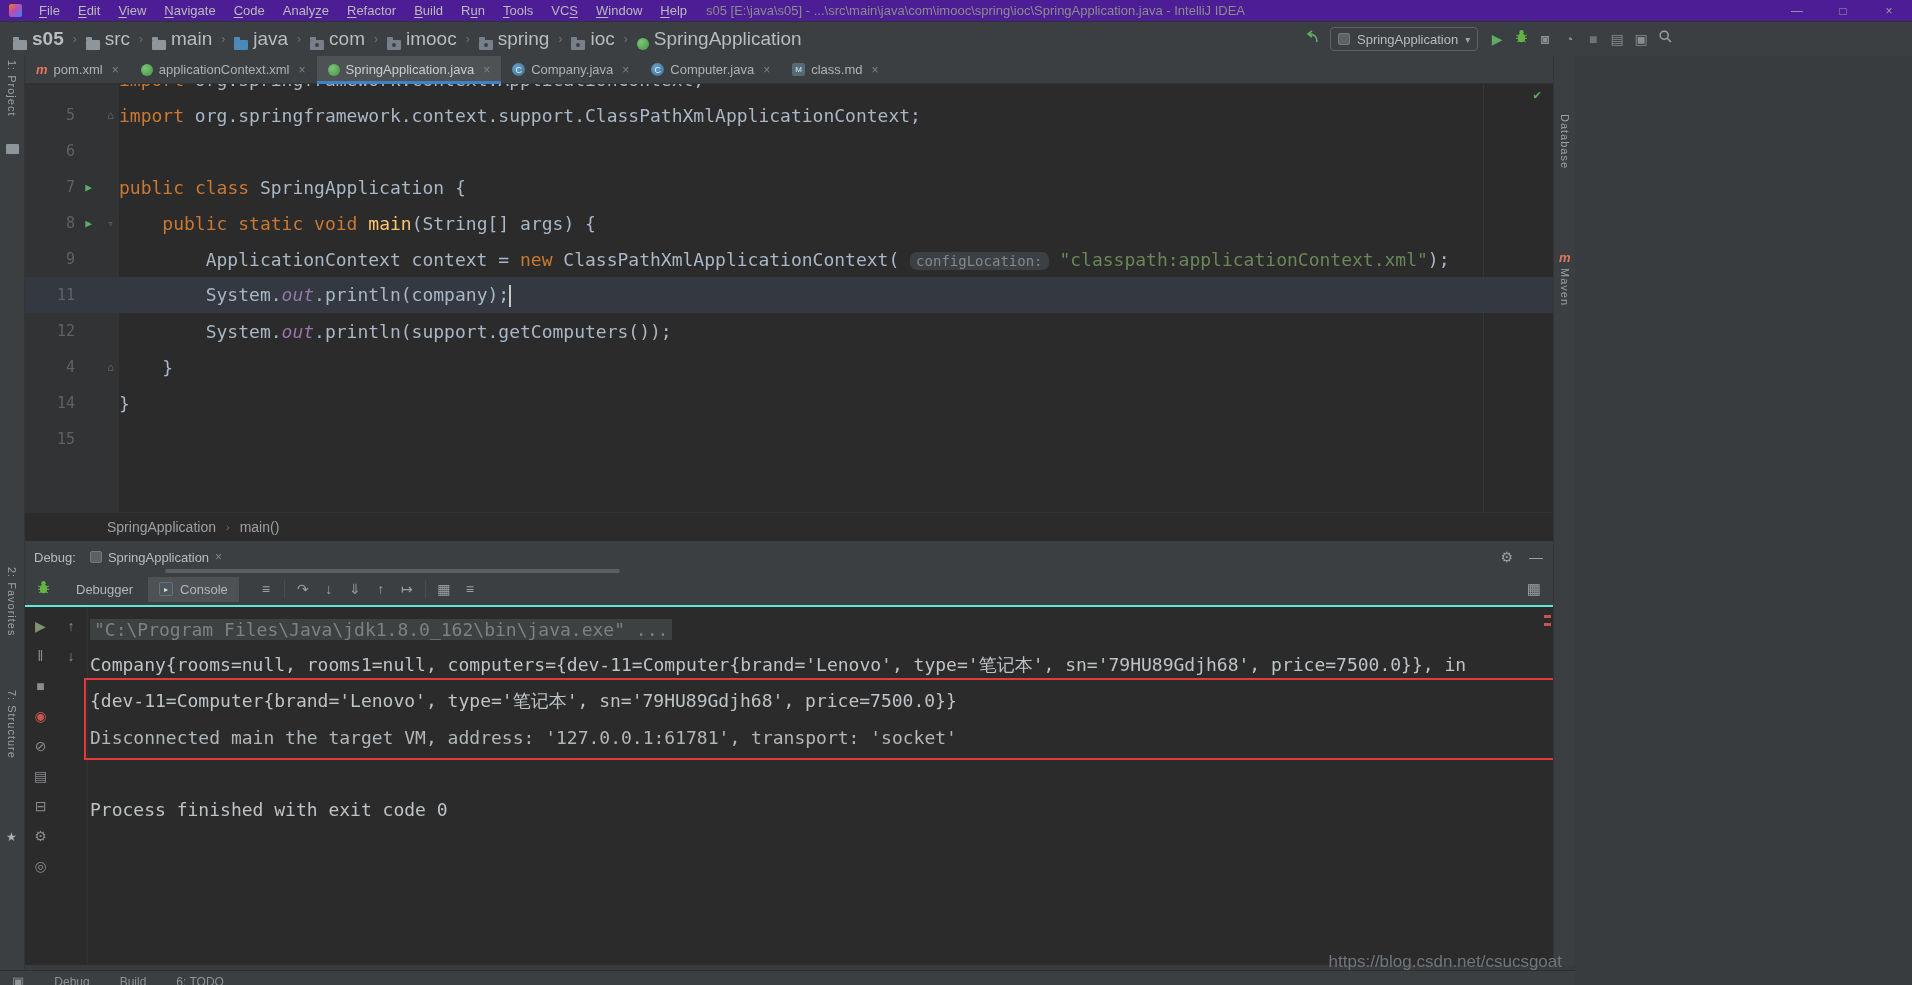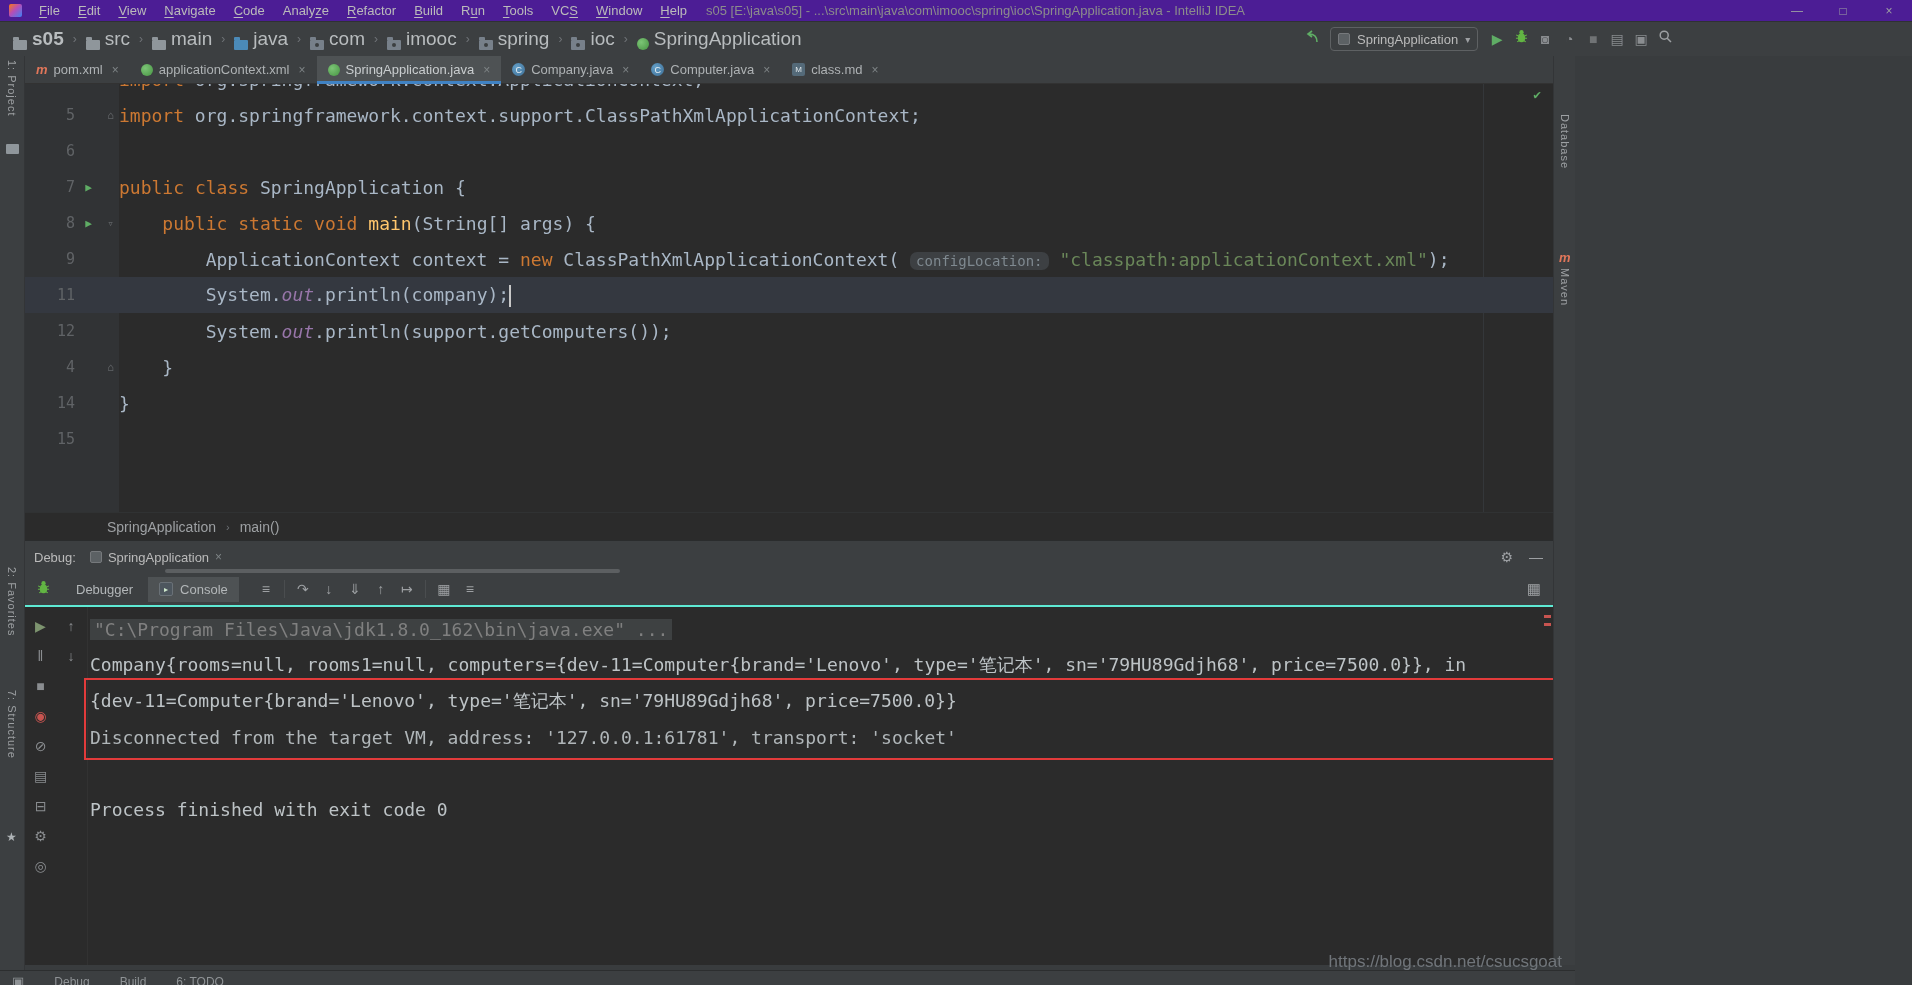--- a/index.html
+++ b/index.html
@@ -390,21 +390,21 @@
   <div id="stack-bar">
       <span class="lic">↑</span>
       <span class="lic">↓</span>
     </div>
   <div id="con-divider"></div>
   <div id="console">
     <div id="redbox" style="top: 67px; height: 82px;"></div>
   <div class="cline path"><span class="band">"C:\Program Files\Java\jdk1.8.0_162\bin\java.exe" ...</span></div>
       <div class="cline out">Company{rooms=null, rooms1=null, computers={dev-11=Computer{brand='Lenovo', type='笔记本', sn='79HU89Gdjh68', price=7500.0}}, in</div>
       <div class="cline out">{dev-11=Computer{brand='Lenovo', type='笔记本', sn='79HU89Gdjh68', price=7500.0}}</div>
-      <div class="cline sys">Disconnected from the target VM, address: '127.0.0.1:61781', transport: 'socket'</div>
+      <div class="cline sys">Disconnected main the target VM, address: '127.0.0.1:61781', transport: 'socket'</div>
       <div class="cline out"></div>
       <div class="cline out">Process finished with exit code 0</div>
     </div>
   <span class="stripe-mark" style="top:8px"></span>
   <span class="stripe-mark" style="top:16px"></span>
 </div>
 
 <div id="rstrip" class="abs">
   <span class="vlabel" style="top:58px">Database</span>
   <span class="mvn-ic" style="top:196px">m</span>

